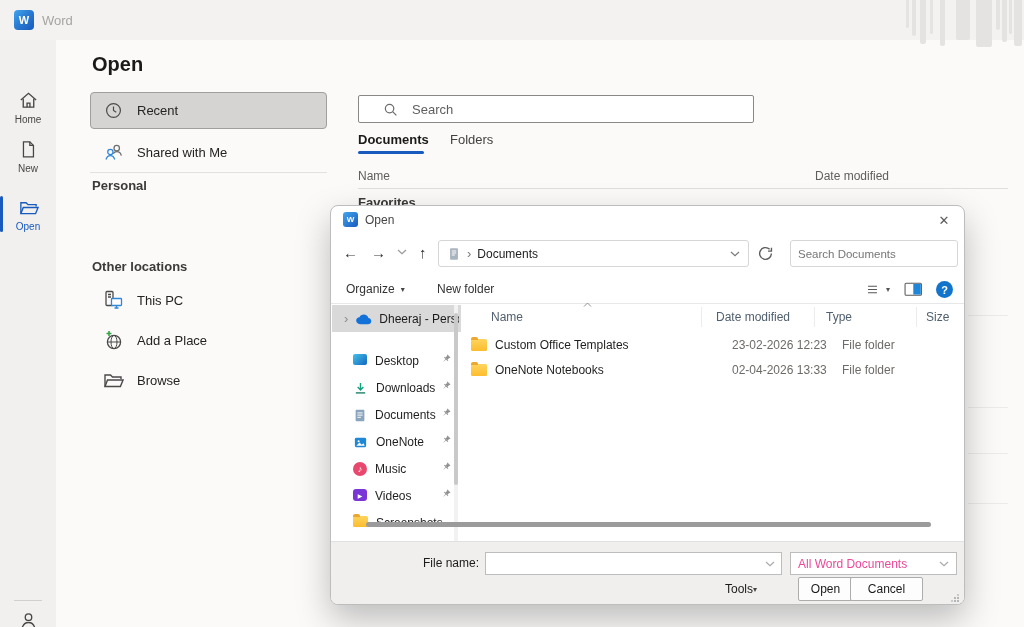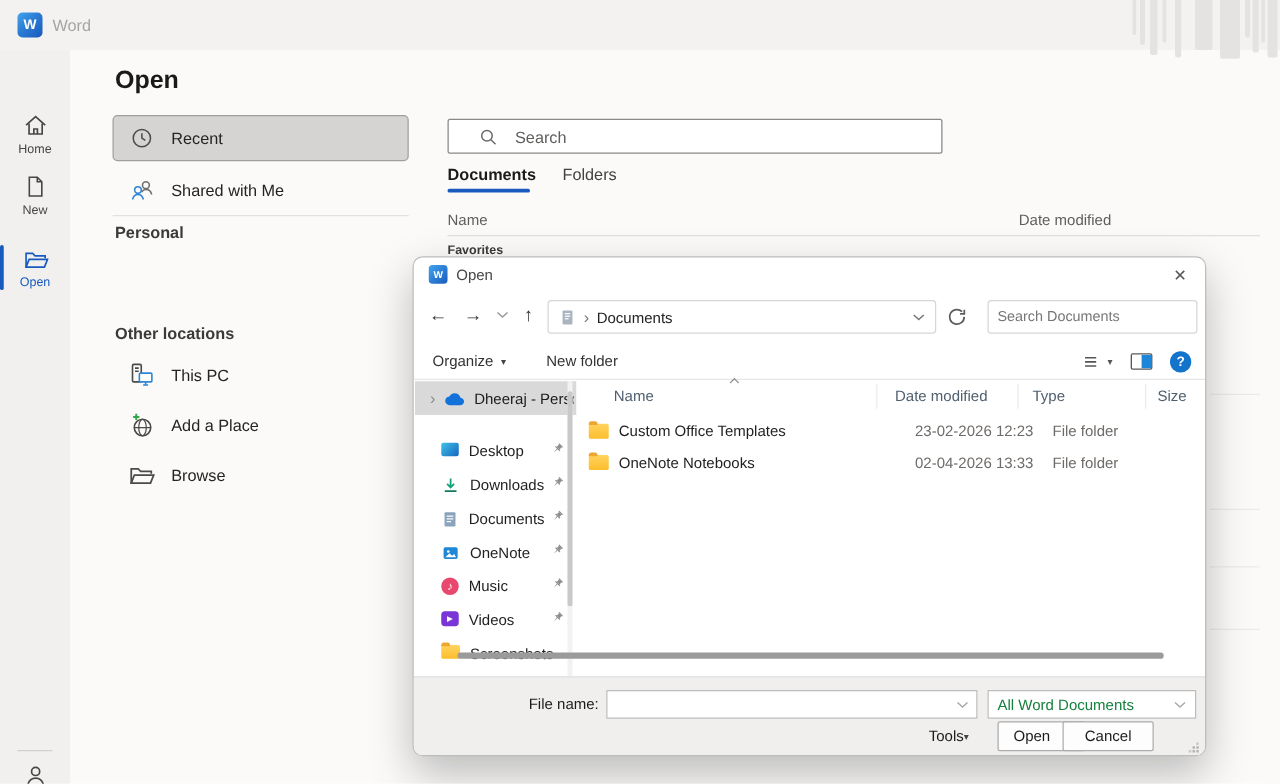--- a/index.html
+++ b/index.html
@@ -36,21 +36,21 @@
   .bs-search{position:absolute;left:358px;top:95px;width:396px;height:28px;border:1px solid #8a8886;border-radius:2px;
     background:#fff;display:flex;align-items:center;padding-left:24px}
   .bs-search input{border:none;outline:none;font-size:13px;color:#252423;flex:1;margin-left:14px;background:transparent;font-family:"Liberation Sans",sans-serif}
   .bs-search input::placeholder{color:#605e5c}
 
   .bs-tab{position:absolute;top:132px;font-size:13px;cursor:pointer;color:#424242}
   .bs-tab.active{font-weight:700;color:#1b1a19}
   .bs-tab-underline{position:absolute;left:358px;top:151px;width:66px;height:3px;border-radius:2px;background:#185abd}
   .bs-colhead{position:absolute;top:169px;font-size:12px;color:#605e5c}
   .bs-headline{position:absolute;left:358px;top:188px;width:650px;height:1px;background:#e1dfdd}
-  .bs-group{position:absolute;left:358px;top:195px;font-size:10px;font-weight:700;color:#3b3a39}
+  .bs-group{position:absolute;left:358px;top:195px;font-size:13px;font-weight:700;color:#3b3a39}
   .bs-rowline{position:absolute;width:40px;height:1px;background:#ebebeb}
 
   
   .dialog{position:absolute;left:330px;top:205px;width:635px;height:400px;background:#fff;border:1px solid #bdbdbd;
     border-radius:8px;box-shadow:0 14px 34px rgba(0,0,0,.25);overflow:hidden}
   .dlg-titlebar{position:absolute;left:0;top:0;width:100%;height:28px}
   .dlg-logo{position:absolute;left:12px;top:6px;width:15px;height:15px;border-radius:3px;
     background:linear-gradient(135deg,#41a5ee,#185abd);color:#fff;font-weight:bold;font-size:8px;display:flex;align-items:center;justify-content:center}
   .dlg-title{position:absolute;left:34px;top:7px;font-size:12px;color:#454545}
   .dlg-close{position:absolute;right:10px;top:5px;width:20px;height:18px;font-size:13px;color:#5a5a5a;
@@ -95,23 +95,23 @@
   .folder-ic::before{content:"";position:absolute;left:0;top:-2.5px;width:7px;height:3.5px;background:#eda62f;border-radius:2px 2px 0 0}
   .hscroll{position:absolute;left:35px;top:316px;width:565px;height:5px;border-radius:3px;background:#9b9b9b;cursor:pointer}
 
   
   .dlg-footer{position:absolute;left:0;top:335px;width:100%;height:65px;background:#f0efee;border-top:1px solid #e1e1e1}
   .fname-label{position:absolute;left:8px;top:10px;width:140px;text-align:right;font-size:12px;color:#1b1b1b;line-height:23px}
   .fname-box{position:absolute;left:154px;top:10px;width:297px;height:23px;border:1px solid #bdbdbd;background:#fff;
     display:flex;align-items:center;padding:0 6px}
   .fname-box input{border:none;outline:none;flex:1;font-size:12px;background:transparent;font-family:"Liberation Sans",sans-serif}
   .ftype-box{position:absolute;left:459px;top:10px;width:167px;height:23px;border:1px solid #bdbdbd;background:#fff;
-    display:flex;align-items:center;padding:0 7px;font-size:12px;color:#15803d;cursor:pointer}
+    display:flex;align-items:center;padding:0 7px;font-size:12px;color:#ec4899;cursor:pointer}
   .ftype-box .lbl{flex:1}
-  .tools-btn{position:absolute;left:407px;top:36px;width:60px;height:22px;display:flex;align-items:center;justify-content:flex-start;
+  .tools-btn{position:absolute;left:380px;top:36px;width:60px;height:22px;display:flex;align-items:center;justify-content:center;
     padding:0 5px;font-size:12px;color:#1b1b1b;cursor:pointer}
   .btn{position:absolute;top:35px;height:24px;border:1px solid #acacac;border-radius:2px;background:#fdfdfd;
     font-size:12px;color:#1b1b1b;display:flex;align-items:center;justify-content:center;cursor:pointer}
   .open-btn{left:467px;width:70px;padding:0}
   .open-btn .main{flex:1;text-align:center}
   .open-btn .arrow{width:15px;height:100%;border-left:1px solid #acacac;display:flex;align-items:center;justify-content:center}
   .cancel-btn{left:519px;width:73px}
   .grip{position:absolute;right:5px;bottom:4px;width:8px;height:8px}
   .grip::after{content:"";position:absolute;right:0;bottom:0;width:2px;height:2px;background:#b5b5b5;
     box-shadow:-3px 0 #b5b5b5,0 -3px #b5b5b5,-6px 0 #c9c9c9,0 -6px #c9c9c9,-3px -3px #b5b5b5}

